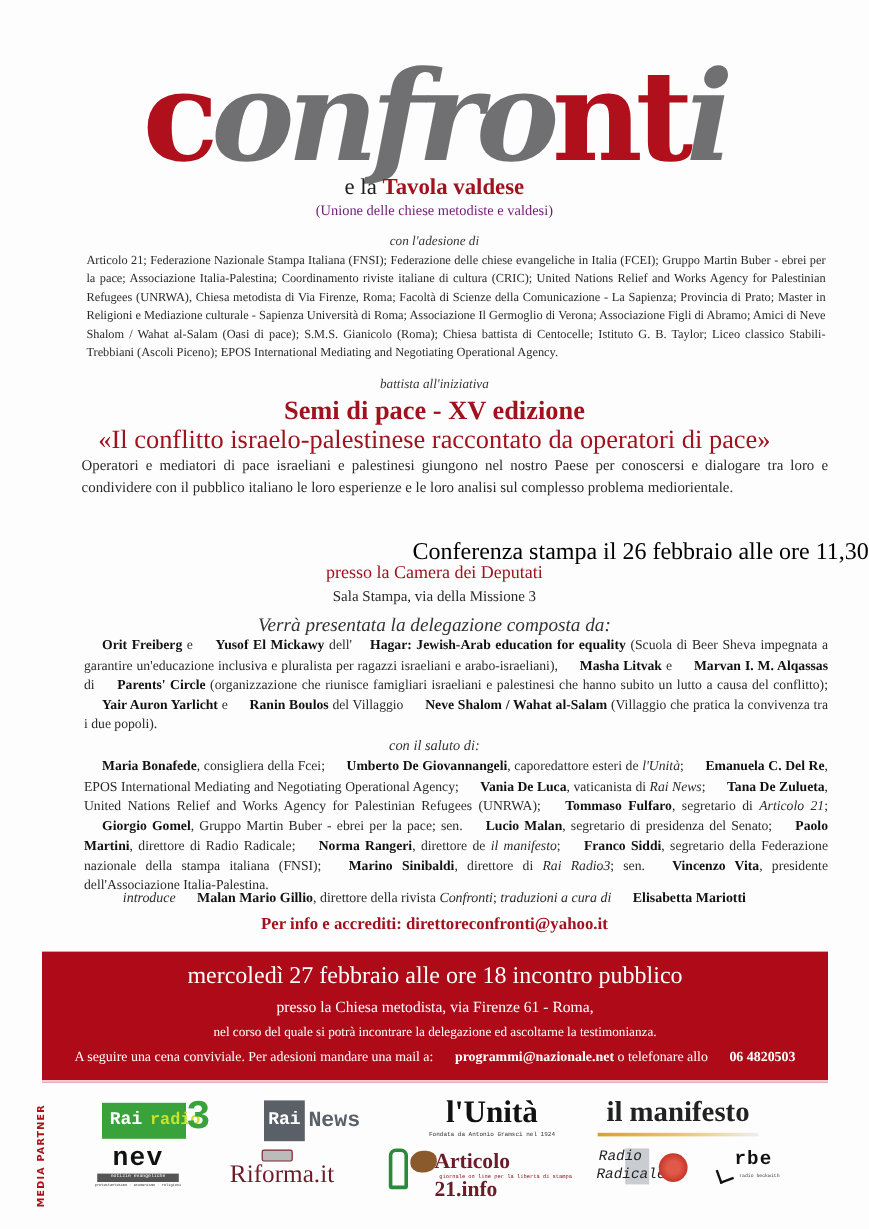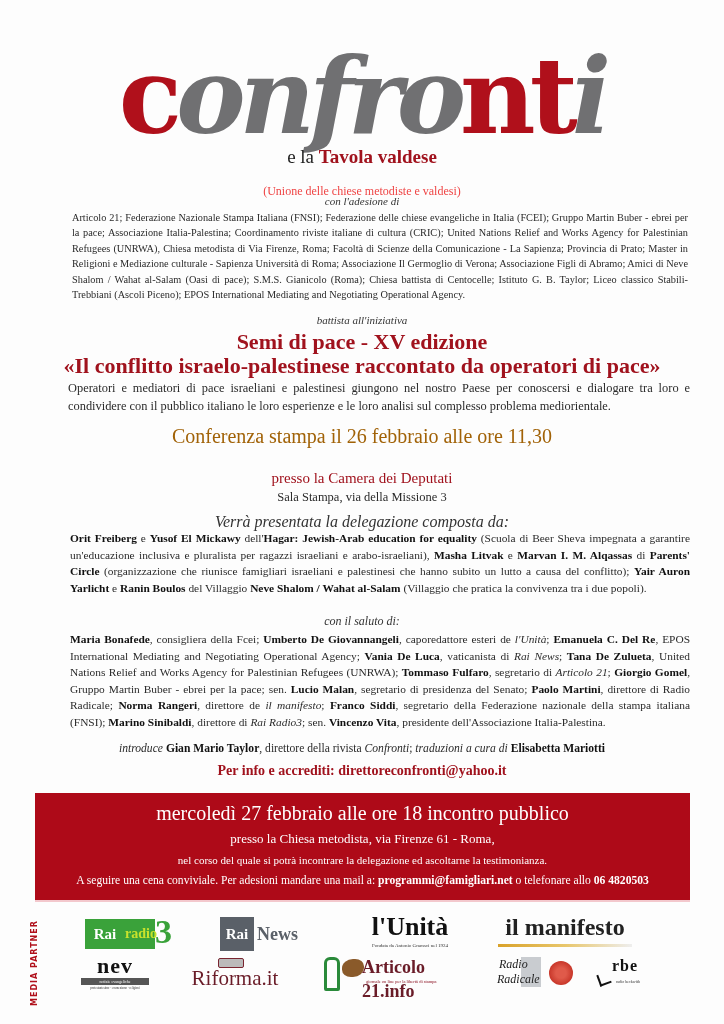--- a/index.html
+++ b/index.html
@@ -11,63 +11,63 @@
   .center { text-align: center; left: 0; width: 724px; }
   .logo {
     top: 42px; left: 0; width: 724px; text-align: center;
     font-family: "DejaVu Serif", "Liberation Serif", serif; font-style: italic; font-weight: bold;
     font-size: 104px; letter-spacing: -6px; line-height: 110px;
   }
   .logo .red { color: #b0101b; font-style: normal; }
   .logo .grey { color: #707072; }
   .sub1 { top: 146px; font-size: 19px; line-height: 22px; }
   .sub1 .red { color: #a0121d; font-weight: bold; }
-  .sub2 { top: 168px; font-size: 12px; line-height: 14px; color: #ef4444; margin-top: 16px; }
+  .sub2 { top: 168px; font-size: 12px; line-height: 14px; color: #701a75; }
   .ital-small { font-style: italic; font-size: 11px; color: #333; }
   .adesione-label { top: 195px; }
   .adesione-text {
     top: 210px; left: 72px; width: 616px; font-size: 10.3px; line-height: 15.4px;
     text-align: justify; color: #2a2a2a;
   }
   .invitano { top: 314px; }
   .title1 { top: 330px; font-size: 22px; line-height: 24px; font-weight: bold; color: #a0121d; }
-  .title2 { top: 354px; font-size: 22px; line-height: 24px; font-weight: bold; color: #a0121d; }
+  .title2 { top: 354px; font-size: 22px; line-height: 24px; font-weight: normal; color: #a0121d; }
   .intro {
     top: 380px; left: 68px; width: 622px; font-size: 12.4px; line-height: 17.5px;
     text-align: justify; color: #2a2a2a;
   }
-  .conf { top: 424px; font-size: 20px; line-height: 24px; color: #a16207; }
+  .conf { top: 448px; font-size: 20px; line-height: 24px; color: #000000; text-align: right; }
   .presso { top: 469px; font-size: 15px; line-height: 18px; color: #a0121d; }
   .sala { top: 489px; font-size: 12.5px; line-height: 16px; color: #2a2a2a; }
   .verra { top: 513px; font-size: 16px; }
   .deleg, .saluti {
     left: 70px; width: 620px; font-size: 11.4px; line-height: 16.5px; text-align: justify; color: #2a2a2a;
   }
   .deleg { top: 530px; }
   .saluto-label { top: 614px; font-size: 12px; }
   .saluti { top: 631px; }
   .introduce { top: 741px; font-size: 11.6px; line-height: 16px; color: #2a2a2a; }
   .info { top: 762px; font-size: 14px; line-height: 18px; font-weight: bold; color: #a0121d; }
-  b { color: #111; }
+  b { color: #111; margin-left: 15px; }
   i { font-style: italic; }
   .banner {
     top: 793px; left: 35px; width: 655px; height: 107px; background: #ae0a18; color: #fff;
     text-align: center; border-bottom: 2px solid #f3c8cd;
   }
   .banner .l1 { position: absolute; top: 8px; width: 100%; font-size: 20px; line-height: 24px; }
   .banner .l2 { position: absolute; top: 38px; width: 100%; font-size: 13px; line-height: 16px; }
   .banner .l3 { position: absolute; top: 60px; width: 100%; font-size: 11px; line-height: 14px; }
   .banner .l4 { position: absolute; top: 80px; width: 100%; font-size: 11.6px; line-height: 15px; }
   .banner .l4 b { color: #fff; }
   .partner-label {
     top: 918px; left: 30px; width: 12px; height: 90px; writing-mode: vertical-rl; transform: rotate(180deg);
     font-family: "DejaVu Sans", sans-serif; font-size: 8px; font-weight: bold; color: #b0101b; letter-spacing: 1px;
     text-align: center;
   }
-  .sans { font-family: Liberation Serif, serif; }
+  .sans { font-family: Liberation Mono, monospace; }
 </style>
 </head>
 <body>
 
 <div class="abs logo">
   <span class="red">c</span><span class="grey">onfro</span><span class="red">nt</span><span class="grey">i</span>
 </div>
 <div class="abs center sub1">
   <span>e la </span><span class="red">Tavola valdese</span>
 </div>
@@ -84,31 +84,31 @@
 <div class="abs center conf">Conferenza stampa il 26 febbraio alle ore 11,30</div>
 <div class="abs center presso">presso la Camera dei Deputati</div>
 <div class="abs center sala">Sala Stampa, via della Missione 3</div>
 
 <div class="abs center ital-small verra">Verrà presentata la delegazione composta da:</div>
 <div class="abs deleg"><b>Orit Freiberg</b><span> e </span><b>Yusof El Mickawy</b><span> dell'</span><b>Hagar: Jewish-Arab education for equality</b><span> (Scuola di Beer Sheva impegnata a garantire un'educazione inclusiva e pluralista per ragazzi israeliani e arabo-israeliani), </span><b>Masha Litvak</b><span> e </span><b>Marvan I. M. Alqassas</b><span> di </span><b>Parents' Circle</b><span> (organizzazione che riunisce famigliari israeliani e palestinesi che hanno subito un lutto a causa del conflitto); </span><b>Yair Auron Yarlicht</b><span> e </span><b>Ranin Boulos</b><span> del Villaggio </span><b>Neve Shalom / Wahat al-Salam</b><span> (Villaggio che pratica la convivenza tra i due popoli).</span></div>
 
 <div class="abs center ital-small saluto-label">con il saluto di:</div>
 <div class="abs saluti"><b>Maria Bonafede</b><span>, consigliera della Fcei; </span><b>Umberto De Giovannangeli</b><span>, caporedattore esteri de </span><i>l'Unità</i><span>; </span><b>Emanuela C. Del Re</b><span>, EPOS International Mediating and Negotiating Operational Agency; </span><b>Vania De Luca</b><span>, vaticanista di </span><i>Rai News</i><span>; </span><b>Tana De Zulueta</b><span>, United Nations Relief and Works Agency for Palestinian Refugees (UNRWA); </span><b>Tommaso Fulfaro</b><span>, segretario di </span><i>Articolo 21</i><span>; </span><b>Giorgio Gomel</b><span>, Gruppo Martin Buber - ebrei per la pace; sen. </span><b>Lucio Malan</b><span>, segretario di presidenza del Senato; </span><b>Paolo Martini</b><span>, direttore di Radio Radicale; </span><b>Norma Rangeri</b><span>, direttore de </span><i>il manifesto</i><span>; </span><b>Franco Siddi</b><span>, segretario della Federazione nazionale della stampa italiana (FNSI); </span><b>Marino Sinibaldi</b><span>, direttore di </span><i>Rai Radio3</i><span>; sen. </span><b>Vincenzo Vita</b><span>, presidente dell'Associazione Italia-Palestina.</span></div>
 
-<div class="abs center introduce"><i>introduce</i><span> </span><b>Gian Mario Taylor</b><span>, direttore della rivista </span><i>Confronti</i><span>; </span><i>traduzioni a cura di</i><span> </span><b>Elisabetta Mariotti</b></div>
+<div class="abs center introduce"><i>introduce</i><span> </span><b>Malan Mario Gillio</b><span>, direttore della rivista </span><i>Confronti</i><span>; </span><i>traduzioni a cura di</i><span> </span><b>Elisabetta Mariotti</b></div>
 <div class="abs center info">
   <span>Per info e accrediti: </span><a style="color:inherit;text-decoration:none;">direttoreconfronti@yahoo.it</a>
 </div>
 
 <div class="abs banner">
   <div class="l1">mercoledì 27 febbraio alle ore 18 incontro pubblico</div>
   <div class="l2">presso la Chiesa metodista, via Firenze 61 - Roma,</div>
   <div class="l3">nel corso del quale si potrà incontrare la delegazione ed ascoltarne la testimonianza.</div>
   <div class="l4">
-    <span>A seguire una cena conviviale. Per adesioni mandare una mail a: </span><b>programmi@famigliari.net</b><span> o telefonare allo </span><b>06 4820503</b>
+    <span>A seguire una cena conviviale. Per adesioni mandare una mail a: </span><b>programmi@nazionale.net</b><span> o telefonare allo </span><b>06 4820503</b>
   </div>
 </div>
 
 <div class="abs partner-label">MEDIA PARTNER</div>
 
 <div class="abs" style="top:917px;left:85px;width:100px;height:34px;">
   <div class="sans" style="position:absolute;left:0;top:2px;width:40px;height:30px;background:#3aa23a;color:#fff;font-weight:bold;font-size:15px;line-height:30px;text-align:center;">Rai</div>
   <div class="sans" style="position:absolute;left:40px;top:2px;width:30px;height:30px;background:#3aa23a;color:#c9e22c;font-weight:bold;font-size:14px;line-height:30px;">radio</div>
   <div class="sans" style="position:absolute;left:70px;top:-4px;color:#3aa23a;font-weight:bold;font-size:34px;line-height:38px;">3</div>
 </div>

